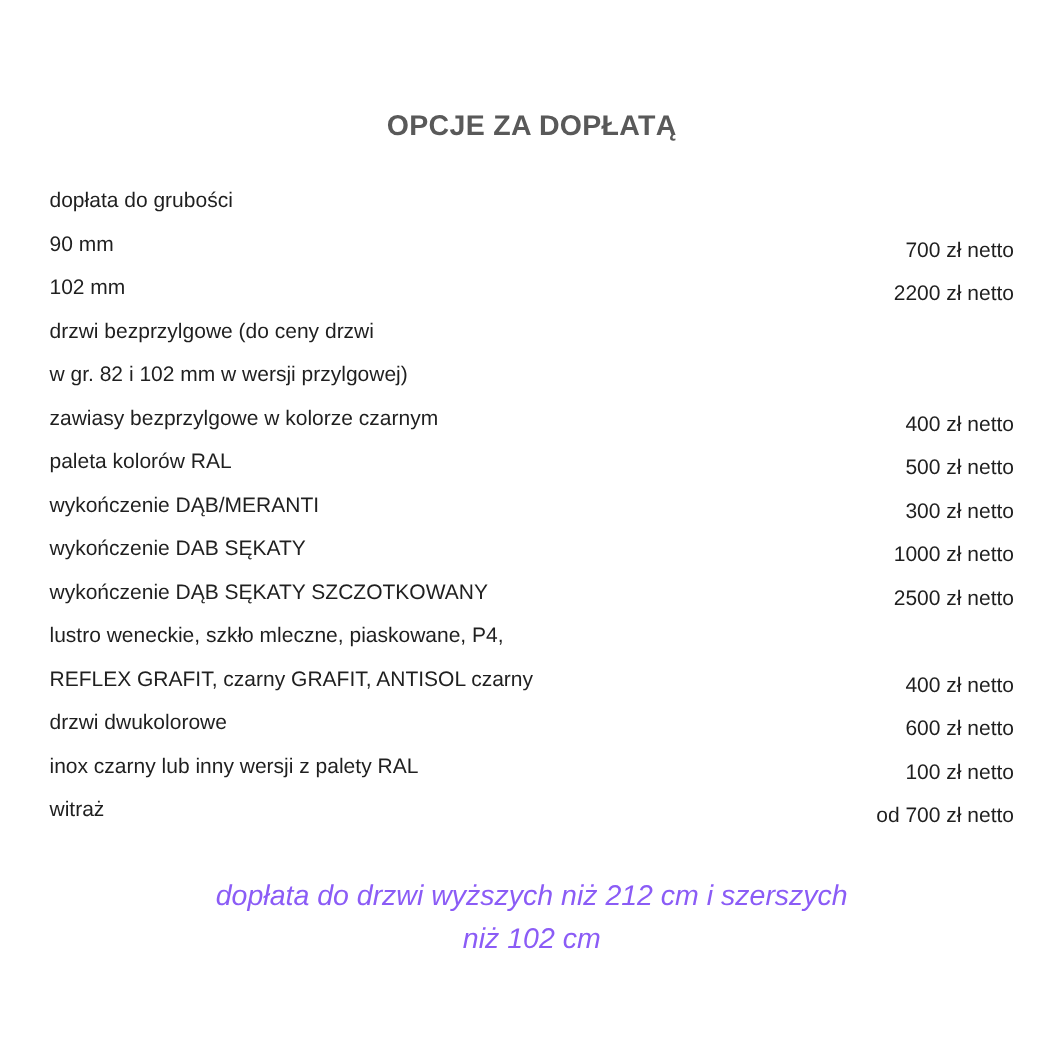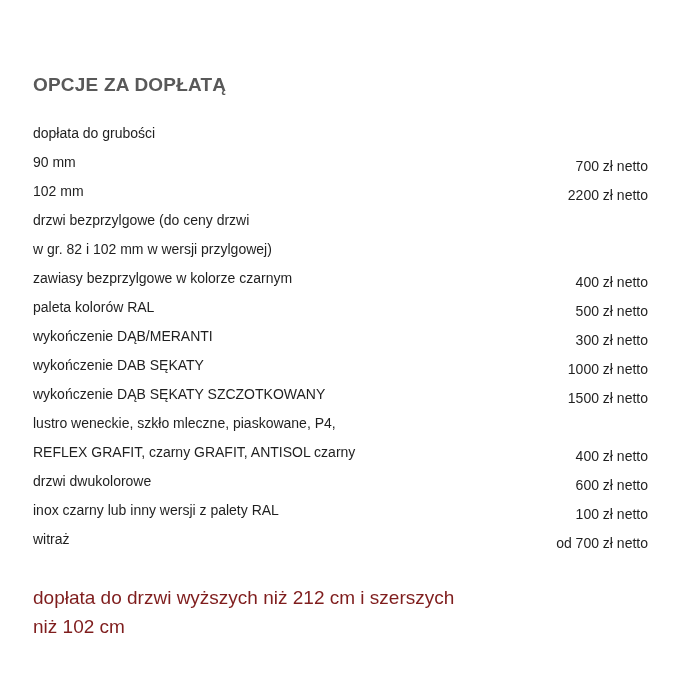--- a/index.html
+++ b/index.html
@@ -9,21 +9,22 @@
   }
   .page {
     position: relative;
     width: 700px;
     height: 700px;
     background: #ffffff;
     overflow: hidden;
     font-family: "Liberation Sans", "DejaVu Sans", sans-serif;
   }
   .content {
-    padding: 70px 52px 0 33px;
+    padding: 70px 24px 0 33px;
+    text-align: center;
   }
   .title {
     margin: 0 0 20px 0;
     font-size: 19px;
     line-height: 29px;
     font-weight: 700;
     letter-spacing: 0.2px;
     color: #595959;
   }
   .rows {
@@ -42,21 +43,22 @@
   }
   .price {
     white-space: nowrap;
     position: relative;
     top: 4px;
   }
   .footer {
     margin-top: 29px;
     font-size: 19px;
     line-height: 29px;
-    color: #7f1d1d;
+    color: #8b5cf6;
+    font-style: italic;
   }
 </style>
 </head>
 <body>
 
 <div class="page">
   <div class="content">
     <h1 class="title">OPCJE ZA DOPŁATĄ</h1>
 
     <div class="rows">
@@ -90,21 +92,21 @@
         <div class="row">
           <span class="label">wykończenie DĄB/MERANTI</span>
           <span class="price">300 zł netto</span>
         </div>
         <div class="row">
           <span class="label">wykończenie DAB SĘKATY</span>
           <span class="price">1000 zł netto</span>
         </div>
         <div class="row">
           <span class="label">wykończenie DĄB SĘKATY SZCZOTKOWANY</span>
-          <span class="price">1500 zł netto</span>
+          <span class="price">2500 zł netto</span>
         </div>
         <div class="row">
           <span class="label">lustro weneckie, szkło mleczne, piaskowane, P4,</span>
           <span class="price"></span>
         </div>
         <div class="row">
           <span class="label">REFLEX GRAFIT, czarny GRAFIT, ANTISOL czarny</span>
           <span class="price">400 zł netto</span>
         </div>
         <div class="row">

